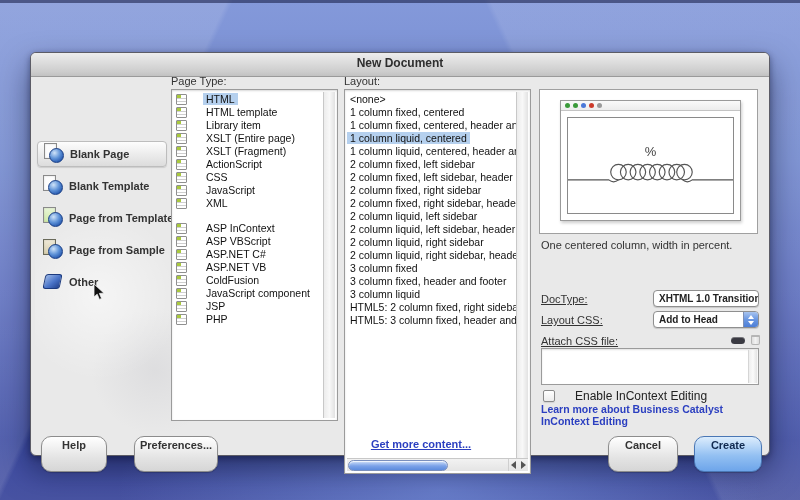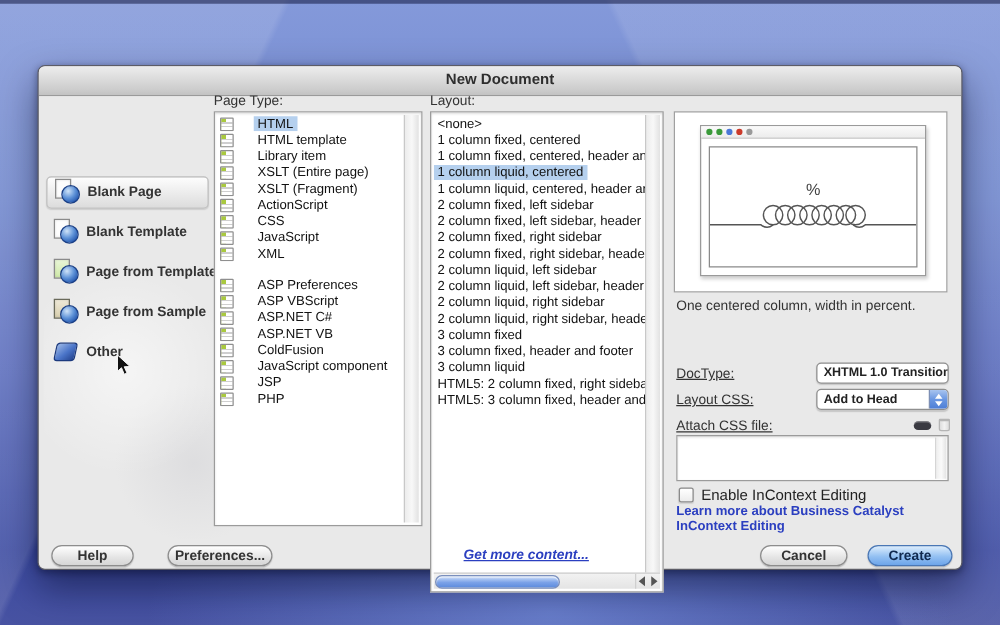--- a/index.html
+++ b/index.html
@@ -109,38 +109,38 @@
   .attach-icons { position:absolute; left:700px; top:282px; display:flex; align-items:center; gap:6px; }
   .link-icon { width:14px; height:7px; border-radius:4px; background:#3a3a42;
     box-shadow:inset 0 1px 0 rgba(255,255,255,.3); }
   .trash-icon { width:9px; height:10px; border:1px solid #b5b5b5; border-top:2px solid #b5b5b5;
     border-radius:1px 1px 2px 2px; background:linear-gradient(90deg,#ddd,#f2f2f2,#ddd); }
   .cssfile-box { position:absolute; left:510px; top:295px; width:218px; height:37px; background:#fff;
     border:1px solid #9b9b9b; box-shadow:inset 0 1px 2px rgba(0,0,0,.12); }
   .cssfile-box .strip { position:absolute; top:1px; right:1px; bottom:1px; width:9px;
     background:linear-gradient(90deg,#eee,#fafafa,#e4e4e4); border-left:1px solid #d5d5d5; }
 
-  .checkbox-row { position:absolute; left:512px; top:336px; display:flex; align-items:center; gap:6px; }
+  .checkbox-row { position:absolute; left:512px; top:336px; display:flex; align-items:center; gap:20px; }
   .checkbox { width:12px; height:12px; background:linear-gradient(#fff,#ececec); border:1px solid #8a8a8a;
     border-radius:2px; box-shadow:0 1px 1px rgba(0,0,0,.1); }
   .checkbox-label { font-size:12px; color:#222; }
   .learn-link { position:absolute; left:510px; top:351px; width:222px; font-size:10.5px; font-weight:bold;
     color:#2b3fc0; line-height:11.5px; cursor:pointer; }
 
   
-  .btn { position:absolute; top:383px; height:17px; border-radius:10px; border:1px solid #8d8d8d;
+  .btn { position:absolute; top:383px; height:36px; border-radius:10px; border:1px solid #8d8d8d;
     background:linear-gradient(#ffffff,#e4e4e4 60%,#d6d6d6); font-weight:bold; font-size:11px; color:#333;
     text-align:center; line-height:17px; box-shadow:0 1px 1px rgba(0,0,0,.2); cursor:pointer; }
   .btn-help { left:10px; width:66px; }
   .btn-prefs { left:103px; width:84px; }
   .btn-cancel { left:577px; width:70px; }
   .btn-create { left:663px; width:68px; border-color:#4a77b5; color:#10294f;
     background:linear-gradient(#dcedfd,#93c0f2 55%,#6da5ea); }
   .getmore-link { position:absolute; left:310px; top:385px; width:160px; text-align:center;
-    font-size:11px; font-weight:bold; color:#2b3fc0; text-decoration:underline; cursor:pointer;font-style:italic; }
+    font-size:11px; font-weight:bold; color:#2b3fc0; text-decoration:underline; cursor:pointer; }
 
   
   .cursor { position:absolute; left:93px; top:283px; width:12px; height:18px; pointer-events:none; }
 </style>
 </head>
 <body>
 
 <div class="desktop">
 
   <div class="dialog">
@@ -221,21 +221,21 @@
             <span class="file-icon"></span>
             <span class="li-label">JavaScript</span>
           </div>
           <div class="li-row">
             <span class="file-icon"></span>
             <span class="li-label">XML</span>
           </div>
           <div class="pt-gap"></div>
           <div class="li-row">
             <span class="file-icon"></span>
-            <span class="li-label">ASP Preferences</span>
+            <span class="li-label">ASP InContext</span>
           </div>
           <div class="li-row">
             <span class="file-icon"></span>
             <span class="li-label">ASP VBScript</span>
           </div>
           <div class="li-row">
             <span class="file-icon"></span>
             <span class="li-label">ASP.NET C#</span>
           </div>
           <div class="li-row">

